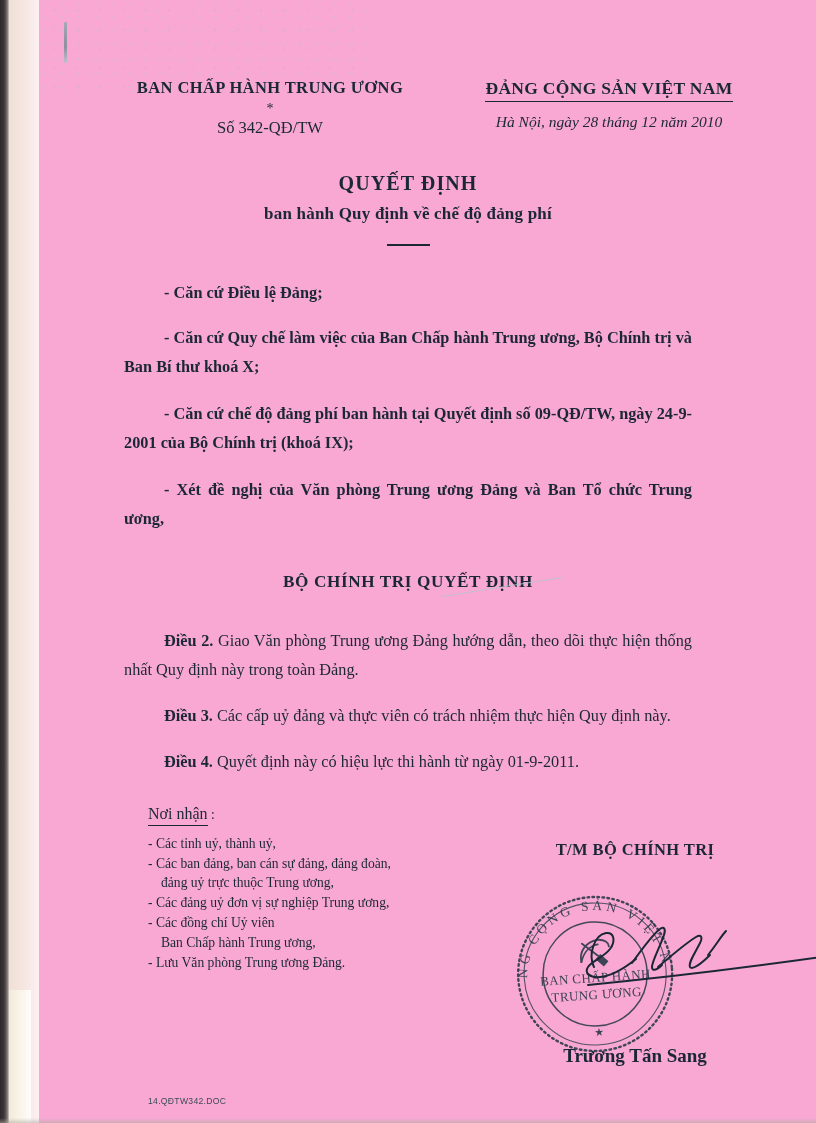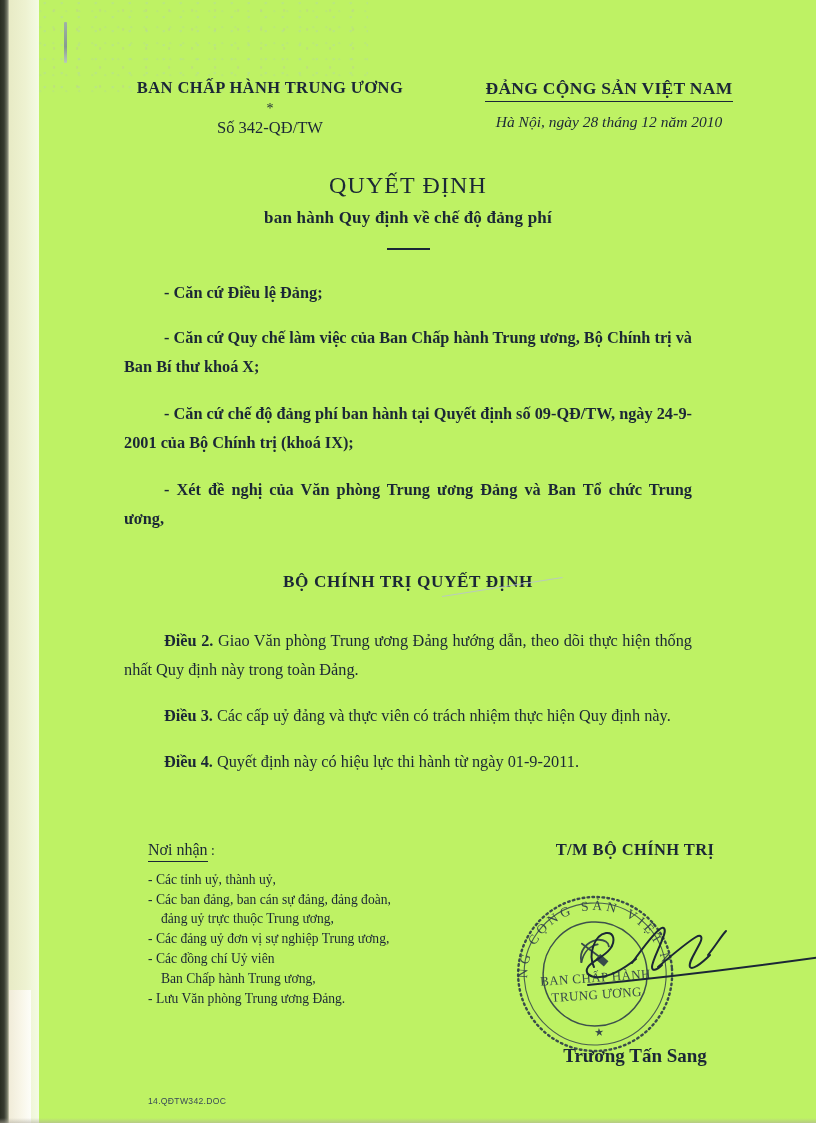--- a/index.html
+++ b/index.html
@@ -4,21 +4,21 @@
 <style>
   html, body {
     margin: 0;
     padding: 0;
     background: #ffffff;
   }
   .page {
     position: relative;
     width: 816px;
     height: 1123px;
-    background: #bef264;
+    background: #f9a8d4;
     overflow: hidden;
     font-family: "Liberation Serif", "DejaVu Serif", serif;
     color: #1b2736;
   }
 
   
   .scan-left-dark {
     position: absolute;
     left: 0; top: 0;
     width: 9px; height: 1123px;
@@ -123,22 +123,22 @@
   }
 
   
   .title-block {
     position: absolute;
     left: 0; top: 172px;
     width: 816px;
     text-align: center;
   }
   .doc-title {
-    font-weight: normal;
-    font-size: 24px;
+    font-weight: bold;
+    font-size: 20px;
     letter-spacing: 1.1px;
   }
   .doc-subtitle {
     font-weight: bold;
     font-size: 17px;
     margin-top: 9px;
     letter-spacing: .2px;
   }
   .title-rule {
     width: 43px;
@@ -174,21 +174,21 @@
     font-weight: bold;
   }
   .art-para {
     text-indent: 40px;
     margin: 0 0 17px 0;
   }
 
   
   .recipients {
     position: absolute;
-    left: 148px; top: 840px;
+    left: 148px; top: 804px;
     width: 330px;
     font-size: 13.6px;
     line-height: 19.8px;
   }
   .recipients-title {
     font-size: 16px;
     display: inline-block;
     border-bottom: 1.2px solid #1b2736;
     padding-bottom: 1px;
     margin-bottom: 8px;

